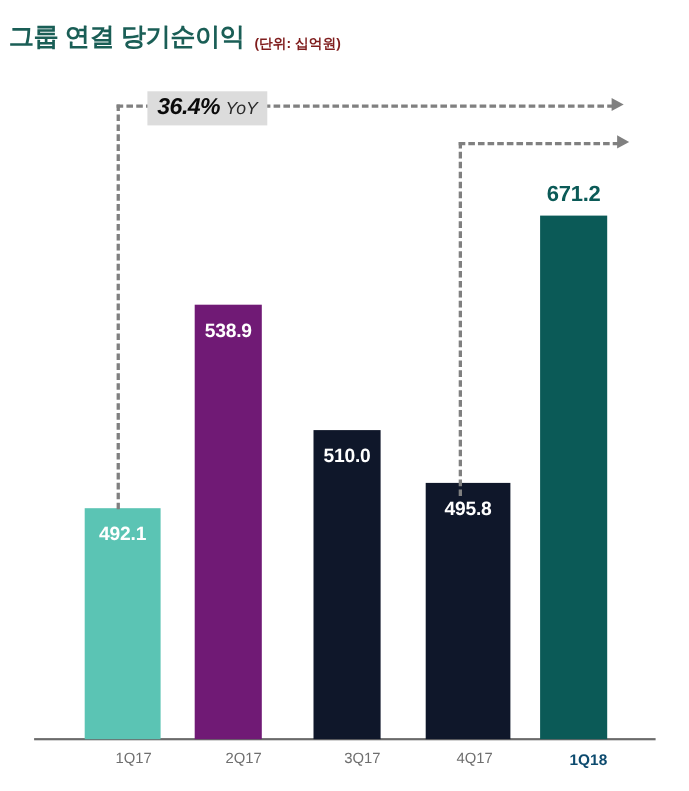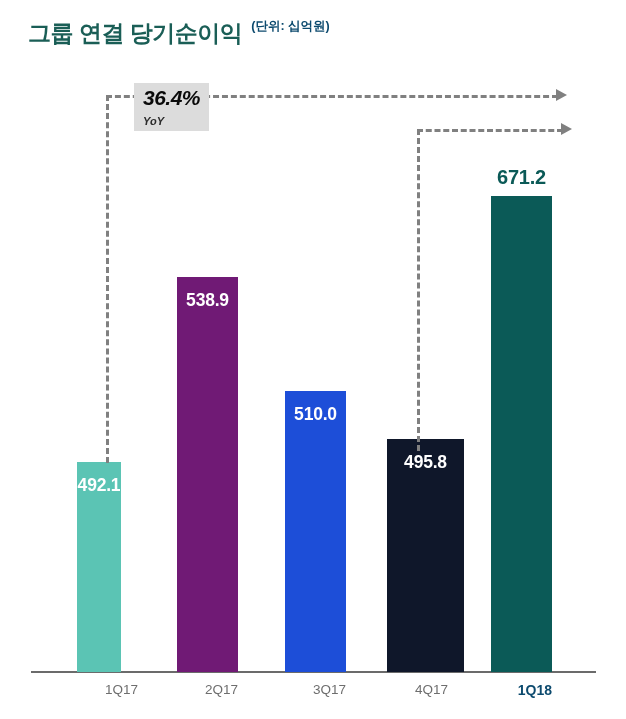--- a/index.html
+++ b/index.html
@@ -11,37 +11,37 @@
     width: 626px;
     height: 719px;
     position: relative;
     font-family: "Liberation Sans", sans-serif;
     overflow: hidden;
   }
 
   
   #header {
     position: absolute;
-    left: 28px;
+    left: 8px;
     top: 18px;
     display: flex;
-    align-items: flex-start;
+    align-items: flex-end;
     gap: 9px;
     white-space: nowrap;
   }
   #chart-title {
     font-size: 23px;
     font-weight: bold;
     color: #1a5e56;
     letter-spacing: -0.5px;
   }
   #chart-unit {
     font-size: 12.5px;
     font-weight: bold;
-    color: #0c4a6e;
+    color: #7f1d1d;
   }
 
   
   #plot {
     position: absolute;
     left: 0;
     top: 0;
     width: 626px;
     height: 719px;
   }
@@ -110,57 +110,56 @@
     border-left: 11px solid #808080;
   }
   .badge {
     position: absolute;
     background: #dcdcdc;
     display: flex;
     align-items: baseline;
     gap: 5px;
     padding: 3px 9px 4px 9px;
     white-space: nowrap;
-    flex-direction: column;
   }
   .badge .pct {
     font-size: 21px;
     font-weight: bold;
     font-style: italic;
     color: #0a0a0a;
     letter-spacing: -0.5px;
   }
   .badge .per {
-    font-size: 11px;
-    font-weight: bold;
+    font-size: 16px;
+    font-weight: normal;
     font-style: italic;
     color: #2b2b2b;
   }
 </style>
 </head>
 <body>
 
 <div id="header">
   <span id="chart-title">그룹 연결 당기순이익</span>
   <span id="chart-unit">(단위: 십억원)</span>
 </div>
 
 <div id="plot">
 
   <div id="axis-line"></div>
 
-  <div class="bar" style="left:77px; width:44px; height:210px; background:#5bc4b4;margin-top:16px;">
+  <div class="bar" style="left:77px; width:69px; height:210px; background:#5bc4b4;margin-top:16px;">
     <span class="bar-value inside">492.1</span>
   </div>
 
   <div class="bar" style="left:177px; width:61px; height:395px; background:#701a75;">
     <span class="bar-value inside">538.9</span>
   </div>
 
-  <div class="bar" style="left:285px; width:61px; height:281px; background:#1d4ed8;">
+  <div class="bar" style="left:285px; width:61px; height:281px; background:#0f172a;">
     <span class="bar-value inside">510.0</span>
   </div>
 
   <div class="bar" style="left:387px; width:61px; height:233px; background:#0f172a;padding-left:16px;">
     <span class="bar-value inside">495.8</span>
   </div>
 
   <div class="bar" style="left:491px; width:61px; height:476px; background:#0b5a57;">
     <span class="bar-value above">671.2</span>
   </div>

